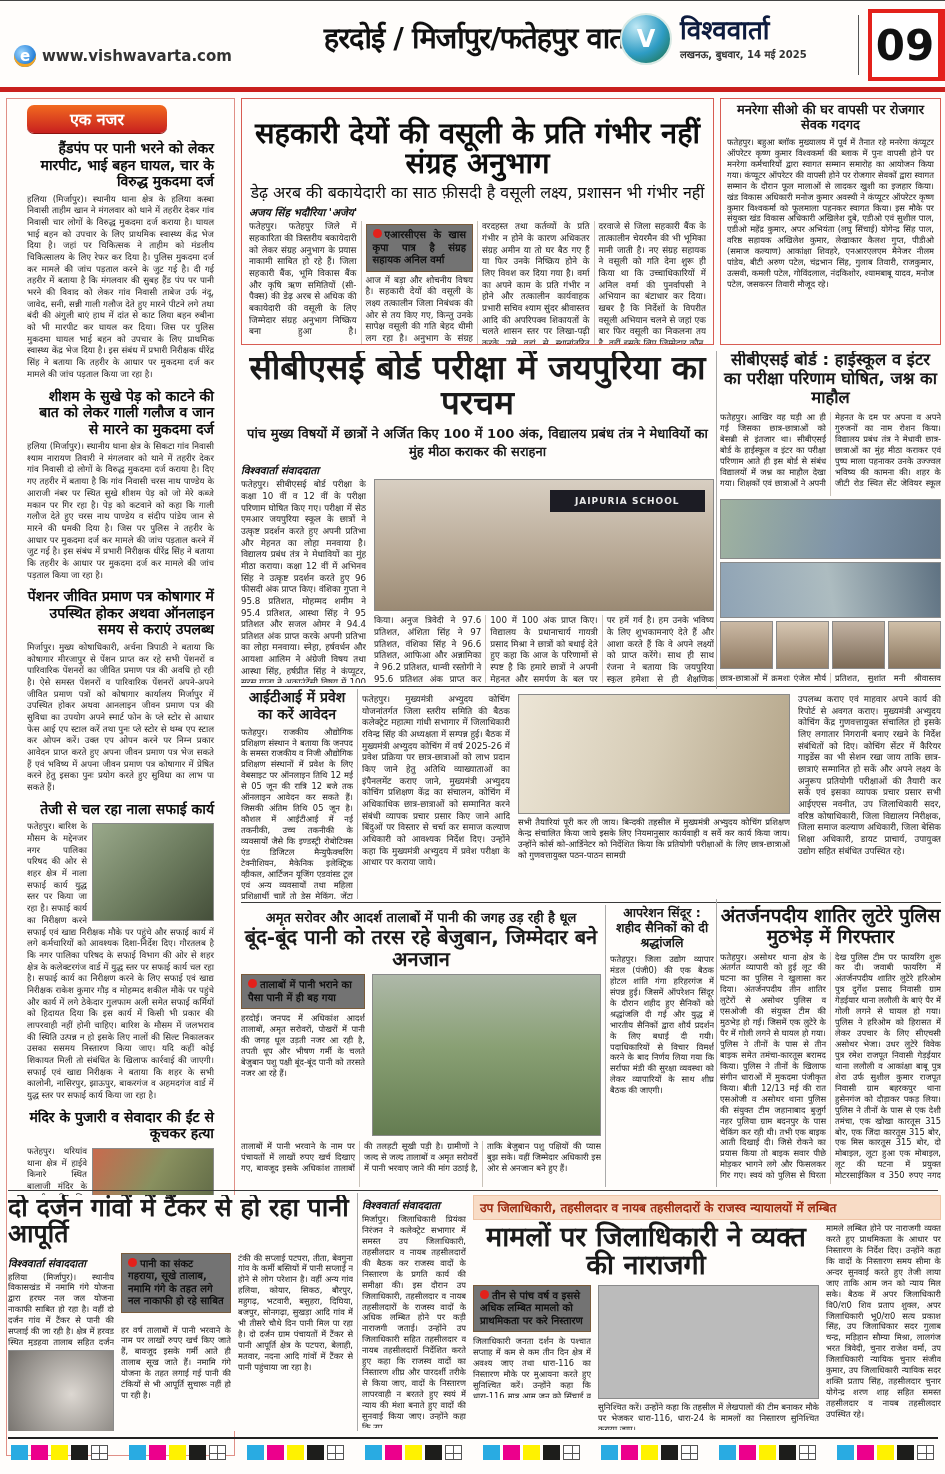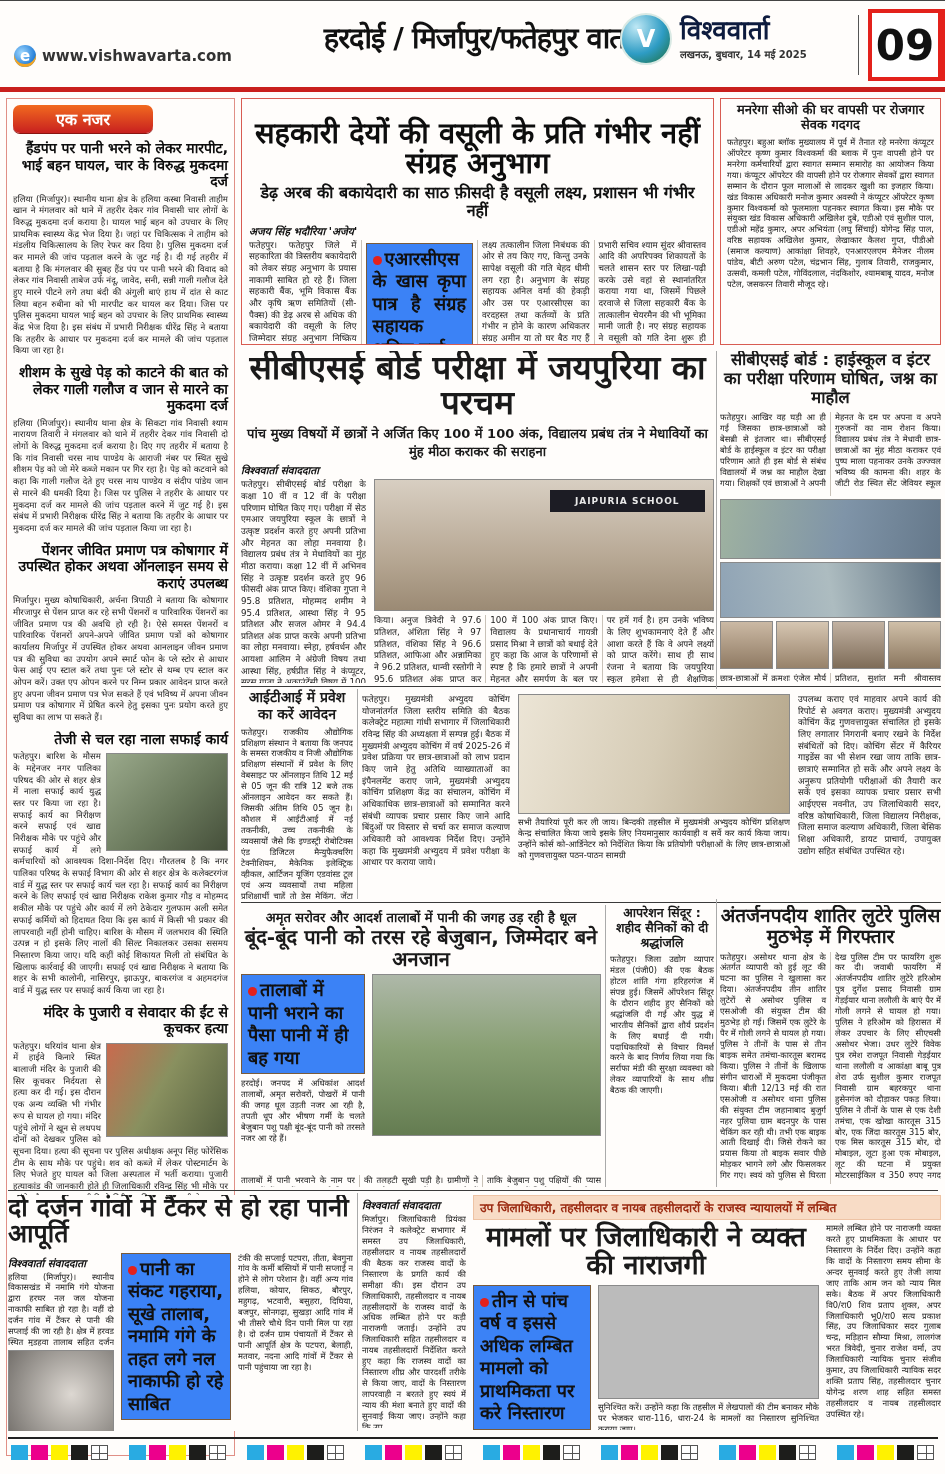--- a/index.html
+++ b/index.html
@@ -26,36 +26,36 @@
   .brand-date{font-size:10px;color:#333;margin-top:4px;font-weight:bold;}
   .vdiv{left:858px;top:14px;width:1px;height:60px;background:#555;}
   .pagebox{left:868px;top:8px;width:66px;height:64px;border:4px solid #e3211b;border-right-width:9px;
            display:flex;align-items:center;justify-content:center;font-size:42px;font-weight:bold;color:#111;background:#fff;}
   .redrule{left:0;top:86px;width:945px;height:5px;background:#c9201d;}
 
   
   .article{background:#fffdfb;}
   .rbox{border:1px solid #d85c52;}
   .hl1{font-size:29px;font-weight:bold;line-height:1.05;color:#0d0d0d;}
-  .sub1{font-size:16px;font-weight:bold;line-height:1.15;color:#111;}
+  .sub1{font-size:16px;font-weight:normal;line-height:1.15;color:#111;}
   .byline{font-size:10.5px;font-weight:bold;color:#111;margin:3px 0 2px 0;font-style:italic;}
   .body-s{font-size:8.7px;line-height:1.34;color:#222;}
   .body-xs{font-size:8.3px;line-height:1.32;color:#222;}
   .cols4{column-count:4;column-gap:9px;column-rule:1px solid #c9c2b8;}
   .cols3{column-count:3;column-gap:9px;column-rule:1px solid #c9c2b8;}
   .cols2{column-count:2;column-gap:9px;column-rule:1px solid #c9c2b8;}
-  .hl-box{background:#3b82f6;border:1px solid #7a5b3a;padding:4px 6px;font-weight:bold;font-size:18px;line-height:1.25;
+  .hl-box{background:#737373;border:1px solid #7a5b3a;padding:4px 6px;font-weight:bold;font-size:10px;line-height:1.25;
           color:#111;position:relative;}
   .hl-box .dot{display:inline-block;width:9px;height:9px;border-radius:50%;background:#e3211b;margin-right:3px;}
   .photo{border:1px solid #8a8a8a;position:relative;background:#bbb;}
   .rule{background:#3a3a3a;}
   .caption-s{font-size:8.4px;line-height:1.3;color:#222;}
 
   
-  .sidebar{left:6px;top:97px;width:229px;height:1358px;border:1px solid #e08f86;padding:6px 6px;box-sizing:border-box;}
+  .sidebar{left:6px;top:97px;width:229px;height:1358px;border:1px solid #e08f86;padding:6px 20px;box-sizing:border-box;}
   .eknazar-label{width:140px;height:28px;border-radius:7px;background:linear-gradient(#f26a1f,#c8201f);
                  color:#fff;font-weight:bold;font-size:16px;display:flex;align-items:center;justify-content:center;
                  box-shadow:0 1px 0 #8a1510;margin-bottom:6px;}
   .brief-h{font-size:14px;font-weight:bold;line-height:1.18;margin:7px 0 4px 0;color:#0d0d0d;text-align:right;}
   .brief-b{font-size:8.6px;line-height:1.36;color:#222;text-align:justify;}
   .ph-drain{float:right;width:120px;height:96px;margin:2px 0 3px 5px;
             background:linear-gradient(135deg,#9aa98b,#6b7a5d 55%,#454f3a);}
   .ph-temple{float:right;width:120px;height:92px;margin:2px 0 3px 5px;
              background:linear-gradient(120deg,#c96a4e,#89905f 45%,#55603f);}
 

